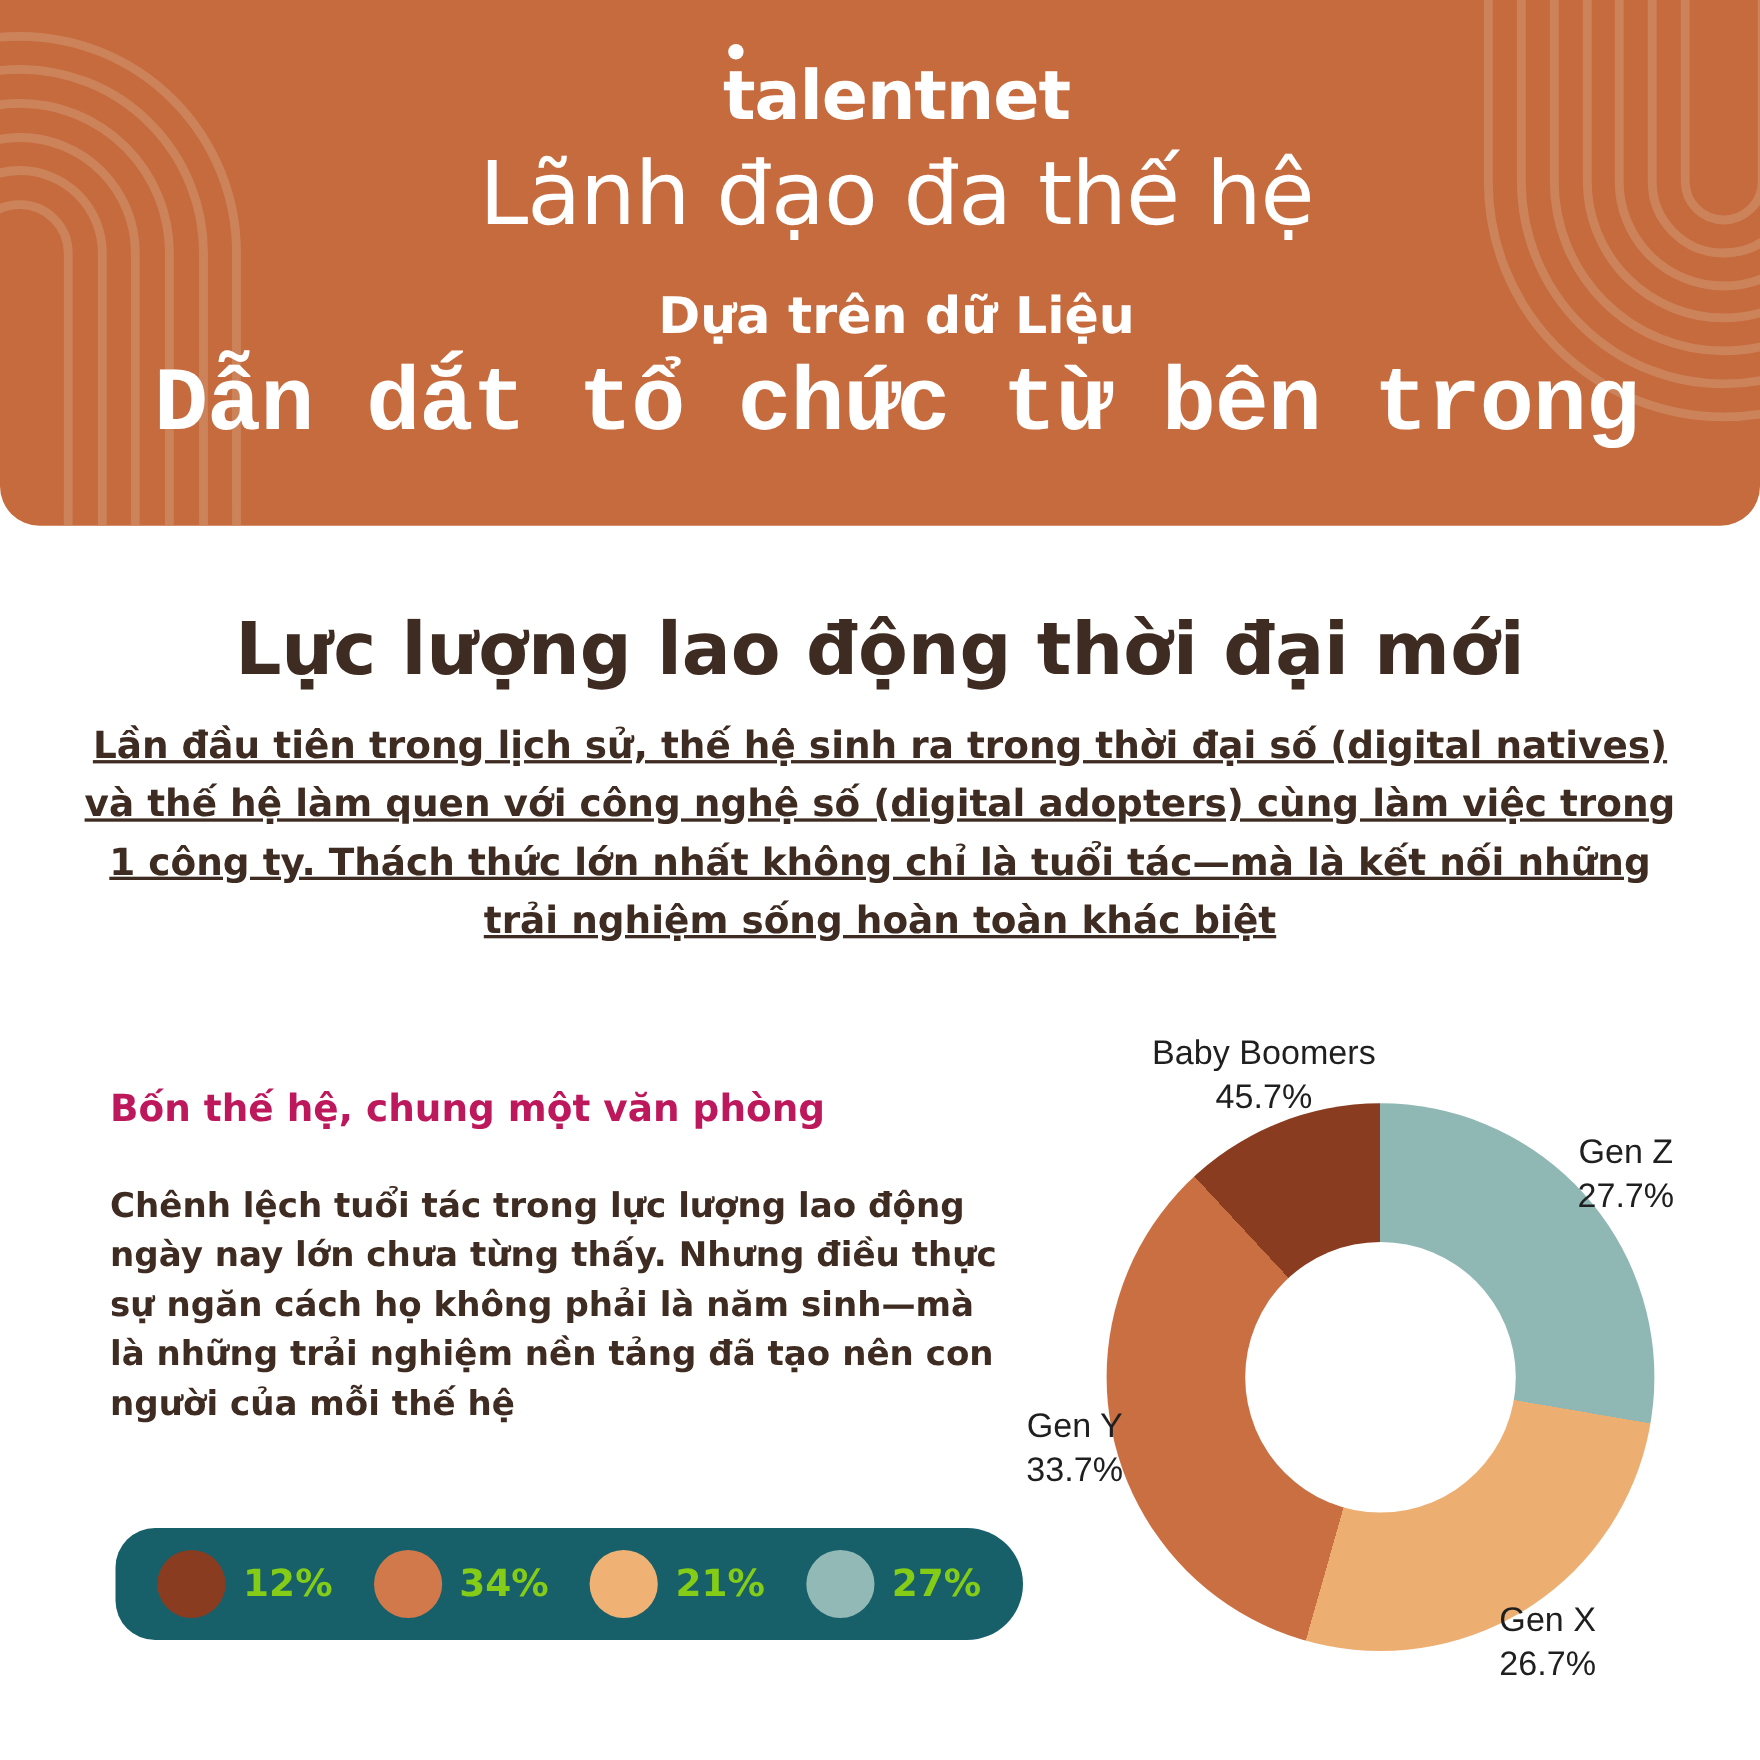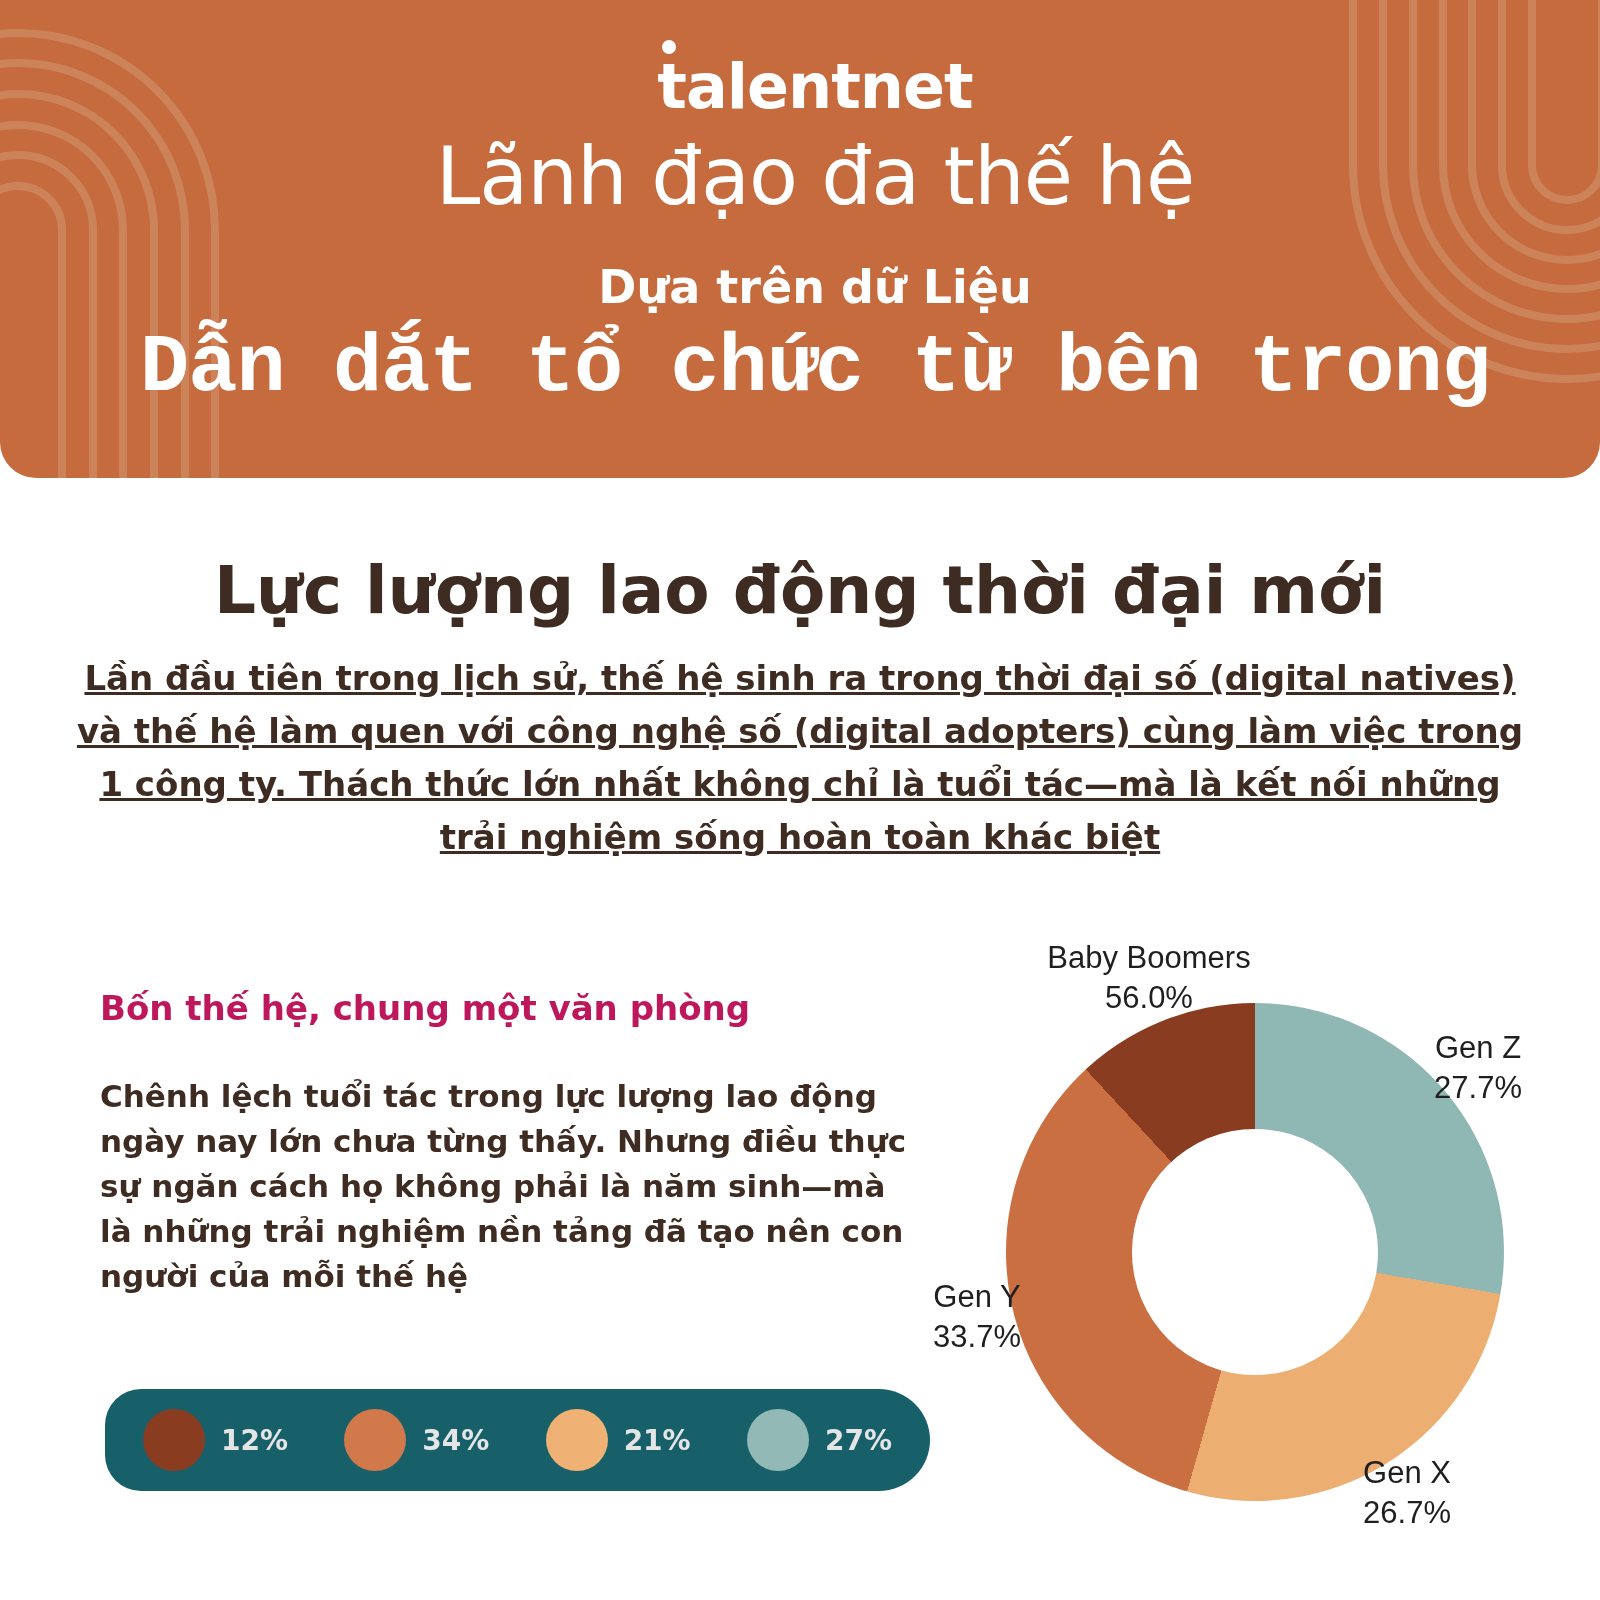--- a/index.html
+++ b/index.html
@@ -47,21 +47,21 @@
     font-size:31px;line-height:1.45;font-weight:600;color:#3e2b21;
   }
   .legend-pill{
     position:absolute;left:105px;top:1389px;width:825px;height:102px;
     background:#17606a;border-radius:36px 51px 51px 36px;
     display:flex;align-items:center;justify-content:space-between;
     padding:0 38px;box-sizing:border-box;
   }
   .legend-item{display:flex;align-items:center;gap:16px;}
   .legend-swatch{width:62px;height:62px;border-radius:50%;}
-  .legend-label{color:#e5e5e5;font-size:28px;font-weight:600;}
+  .legend-label{color:#84cc16;font-size:34px;font-weight:600;}
   
   .donut{
     position:absolute;left:1006px;top:1003px;width:498px;height:498px;
     border-radius:50%;
   }
   .donut-hole{
     position:absolute;left:126px;top:126px;width:246px;height:246px;
     border-radius:50%;background:#ffffff;
   }
   .slice-label{
@@ -131,21 +131,21 @@
       <span class="legend-label">27%</span>
     </div>
   </div>
 
   <div class="donut" style="background: conic-gradient(rgb(143, 183, 179) 0%, rgb(143, 183, 179) 27.7%, rgb(237, 174, 114) 27.7%, rgb(237, 174, 114) 54.4%, rgb(202, 111, 66) 54.4%, rgb(202, 111, 66) 88.1%, rgb(138, 60, 32) 88.1%, rgb(138, 60, 32) 100%);">
     <div class="donut-hole"></div>
   </div>
 
   <div class="slice-label lbl-boomers">
     <div>Baby Boomers</div>
-    <div>56.0%</div>
+    <div>45.7%</div>
   </div>
   <div class="slice-label lbl-genz">
     <div>Gen Z</div>
     <div>27.7%</div>
   </div>
   <div class="slice-label lbl-genx">
     <div>Gen X</div>
     <div>26.7%</div>
   </div>
   <div class="slice-label lbl-geny">

